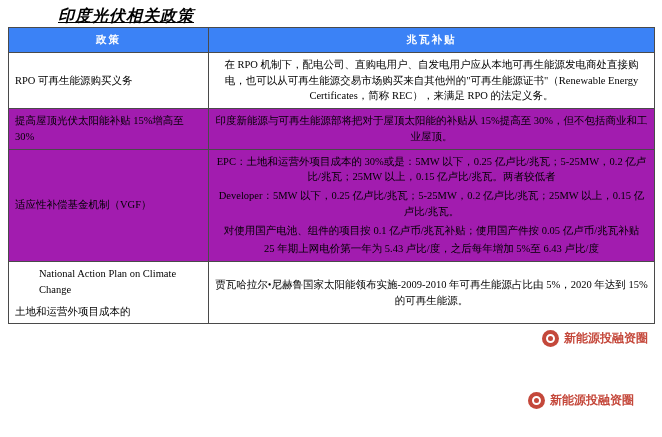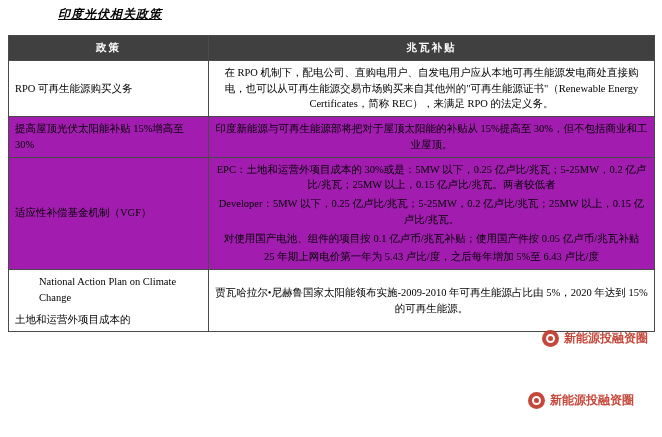--- a/index.html
+++ b/index.html
@@ -16,42 +16,42 @@
     position: relative;
   }
   .page {
     width: 662px;
     height: 437px;
     position: relative;
     box-sizing: border-box;
     padding: 6px 8px 0 8px;
   }
   .doc-title {
-    font-size: 12px;
+    font-size: 16px;
     font-weight: bold;
     font-style: italic;
     text-decoration: underline;
     padding-left: 50px;
-    padding-bottom: 12px;
+    padding-bottom: 0;
     letter-spacing: 1px;
   }
   table.policy-table {
     border-collapse: collapse;
     width: 646px;
     table-layout: fixed;
   }
   table.policy-table td, table.policy-table th {
     border: 1px solid #4a4a4a;
     vertical-align: middle;
     padding: 4px 6px;
     font-size: 10.5px;
     line-height: 1.5;
   }
   thead th {
-    background: #404040;
+    background: #3b82f6;
     color: #ffffff;
     font-weight: bold;
     font-size: 12px;
     text-align: center;
     padding: 6px 4px;
     letter-spacing: 2px;
   }
   col.c-policy { width: 200px; }
   col.c-content { width: 446px; }
   td.policy-cell {

